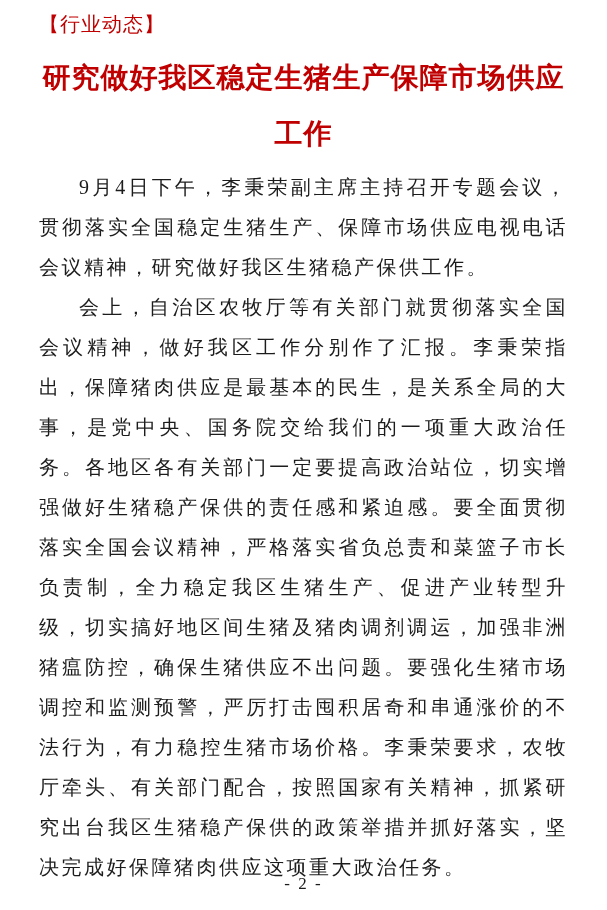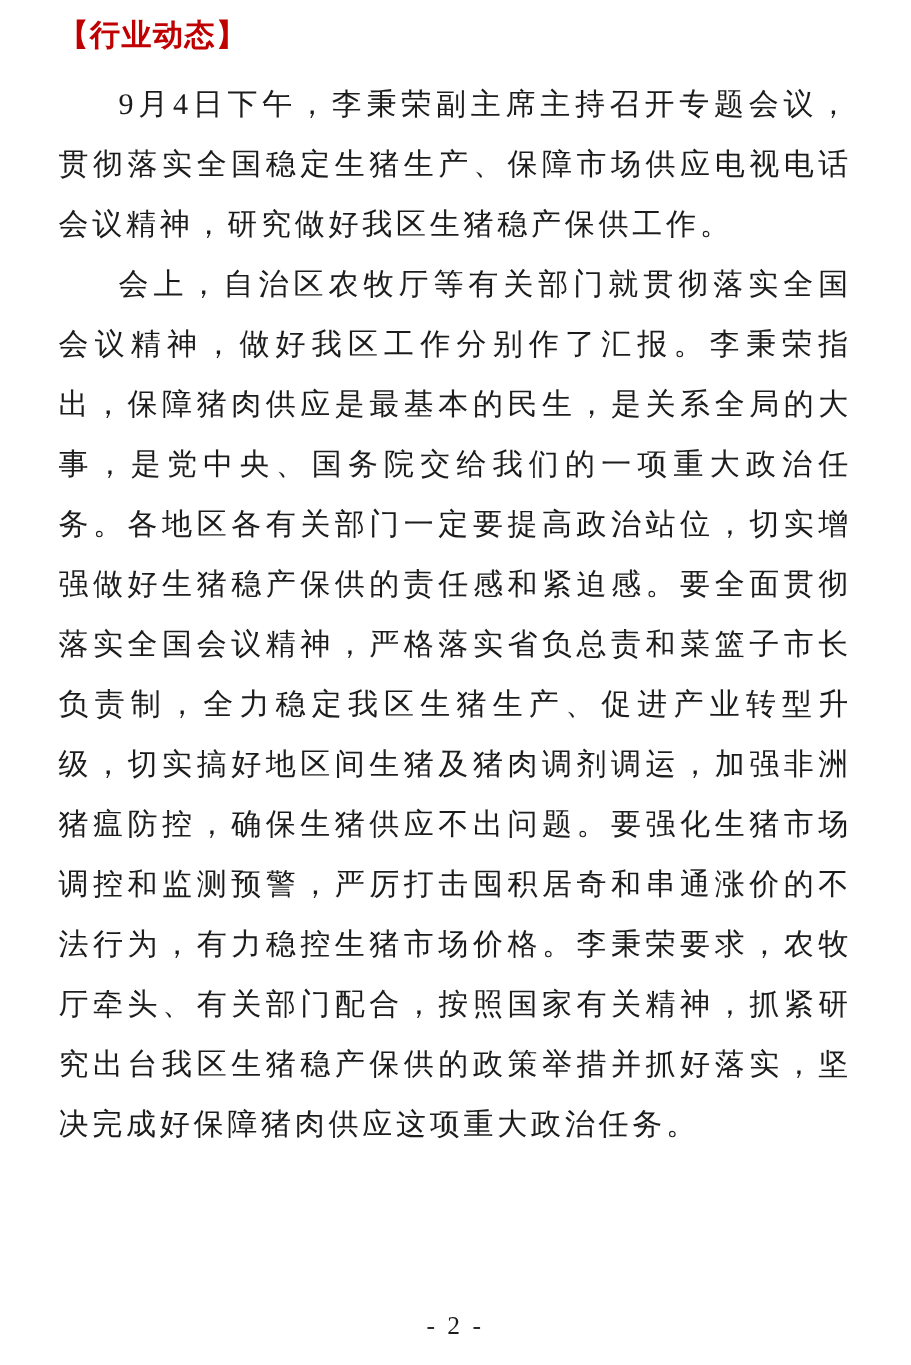--- a/index.html
+++ b/index.html
@@ -12,21 +12,21 @@
     background: var(--page-bg, #ffffff);
     font-family: "Liberation Serif", "DejaVu Serif", serif;
     color: var(--text-color, #1c1c1c);
     padding: 10px 39px 0 39px;
     overflow: hidden;
   }
   .section-tag {
     color: var(--accent, #c00000);
     font-family: "Liberation Sans", "DejaVu Sans", sans-serif;
     font-size: 20px;
-    font-weight: 700;
+    font-weight: 400;
     letter-spacing: 1px;
     line-height: 28px;
   }
   .doc-title {
     margin-top: 12px;
     text-align: center;
     color: var(--accent, #c00000);
     font-weight: bold;
     font-size: 28px;
   }
@@ -57,20 +57,22 @@
   }
 </style>
 </head>
 <body>
 
 <div class="page">
 
   <div class="section-tag">【行业动态】</div>
 
   <div class="doc-title">
+    <div class="title-line">研究做好我区稳定生猪生产保障市场供应</div>
+    <div class="title-line">工作</div>
   </div>
 
   <div class="doc-body">
     <p>9月4日下午，李秉荣副主席主持召开专题会议，贯彻落实全国稳定生猪生产、保障市场供应电视电话会议精神，研究做好我区生猪稳产保供工作。</p>
     <p>会上，自治区农牧厅等有关部门就贯彻落实全国会议精神，做好我区工作分别作了汇报。李秉荣指出，保障猪肉供应是最基本的民生，是关系全局的大事，是党中央、国务院交给我们的一项重大政治任务。各地区各有关部门一定要提高政治站位，切实增强做好生猪稳产保供的责任感和紧迫感。要全面贯彻落实全国会议精神，严格落实省负总责和菜篮子市长负责制，全力稳定我区生猪生产、促进产业转型升级，切实搞好地区间生猪及猪肉调剂调运，加强非洲猪瘟防控，确保生猪供应不出问题。要强化生猪市场调控和监测预警，严厉打击囤积居奇和串通涨价的不法行为，有力稳控生猪市场价格。李秉荣要求，农牧厅牵头、有关部门配合，按照国家有关精神，抓紧研究出台我区生猪稳产保供的政策举措并抓好落实，坚决完成好保障猪肉供应这项重大政治任务。</p>
   </div>
 
   <div class="page-number">- 2 -</div>
 
 </div>

